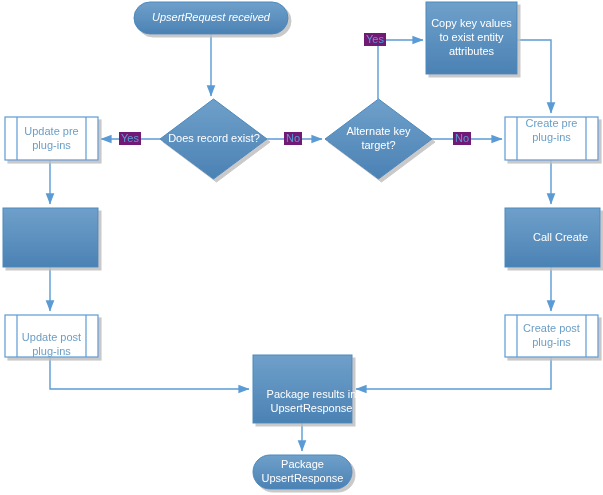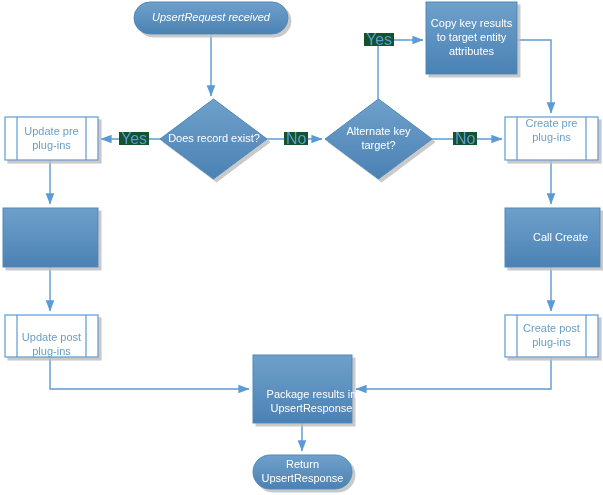--- a/index.html
+++ b/index.html
@@ -30,23 +30,23 @@
     text-align: center;
     line-height: 1.25;
     font-size: 11px;
     pointer-events: none;
     white-space: pre-line;
   }
   .lbl-white { color: #ffffff; }
   .lbl-blue  { color: #6a9ec6; border-radius: 15px; }
   .edge-label {
     position: absolute;
-    font-size: 16px;
+    font-size: 11px;
     color: #5b9bd5;
-    background: #14532d;
+    background: #701a75;
     padding: 0 2px;
     line-height: 13px;
   }
 </style>
 </head>
 <body>
 
 <div id="canvas">
 
   <svg class="layer" viewBox="0 0 603 495">
@@ -128,40 +128,40 @@
       <line x1="586" y1="315" x2="586" y2="357" stroke="#5b9bd5" stroke-width="1.2"></line>
     </g>
 
     <rect x="253" y="355" width="99" height="68" fill="url(#nodeGrad)" stroke="#4a89bd" stroke-width="1" filter="url(#shadow)"></rect>
 
     <rect x="253" y="455" width="99" height="34" rx="17" ry="17" fill="url(#nodeGrad)" stroke="#4a89bd" stroke-width="1" filter="url(#shadow)"></rect>
   </svg>
 
   <div class="node-label lbl-white" style="left:134px; top:2px;  width:154px; height:32px;font-style:italic;">UpsertRequest received</div>
 
-  <div class="node-label lbl-white" style="left:426px; top:2px;  width:91px;  height:72px;">Copy key results to target entity attributes</div>
+  <div class="node-label lbl-white" style="left:426px; top:2px;  width:91px;  height:72px;">Copy key values to exist entity attributes</div>
 
   <div class="node-label lbl-white" style="left:168px; top:113px; width:92px;  height:52px;">Does record exist?</div>
 
   <div class="node-label lbl-white" style="left:331px; top:113px; width:95px;  height:52px;">Alternate key target?</div>
 
   <div class="node-label lbl-blue" style="left:17px;  top:117px; width:69px;  height:43px;">Update pre plug-ins</div>
 
   <div class="node-label lbl-blue" style="left:517px; top:117px; width:69px;  height:28px;">Create pre plug-ins</div>
 
 
   <div class="node-label lbl-white" style="left:505px; top:208px; width:95px;  height:59px;margin-left:8px;">Call Create</div>
 
   <div class="node-label lbl-blue" style="left:17px;  top:324px; width:69px;  height:42px;">Update post plug-ins</div>
 
   <div class="node-label lbl-blue" style="left:517px; top:315px; width:69px;  height:42px;">Create post plug-ins</div>
 
   <div class="node-label lbl-white" style="left:253px; top:368px; width:117px;  height:68px;">Package results in UpsertResponse</div>
 
-  <div class="node-label lbl-white" style="left:253px; top:455px; width:99px;  height:34px;">Return UpsertResponse</div>
+  <div class="node-label lbl-white" style="left:253px; top:455px; width:99px;  height:34px;">Package UpsertResponse</div>
 
   <div class="edge-label" style="left:119px; top:132px;">Yes</div>
 
   <div class="edge-label" style="left:284px; top:132px;">No</div>
 
   <div class="edge-label" style="left:364px; top:33px;">Yes</div>
 
   <div class="edge-label" style="left:453px; top:132px;">No</div>
 
 </div>

